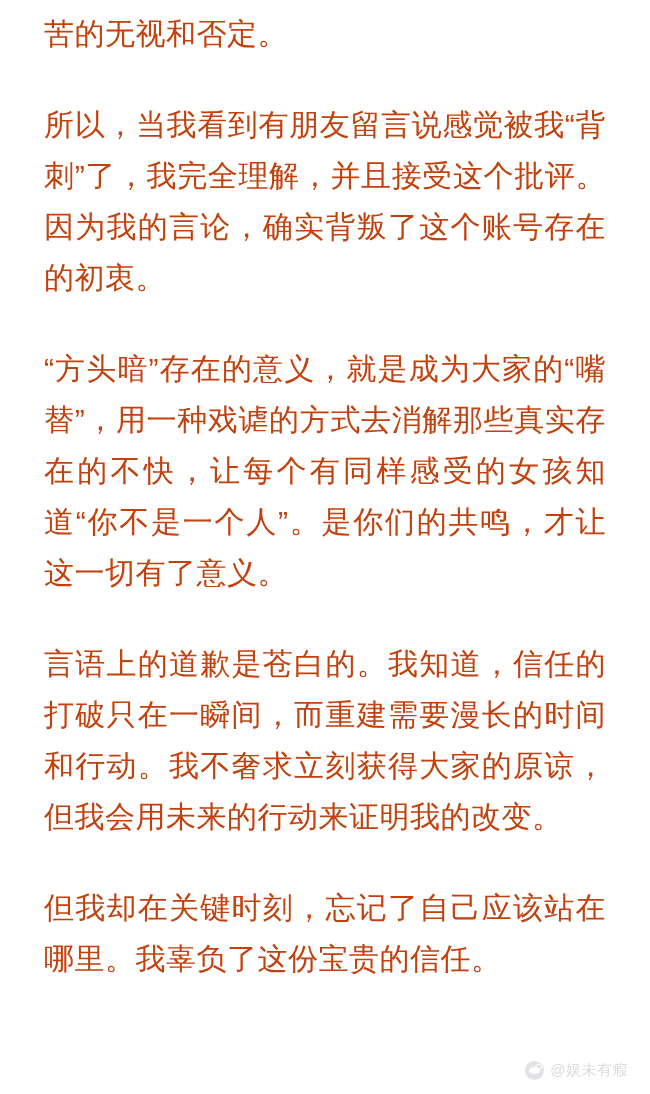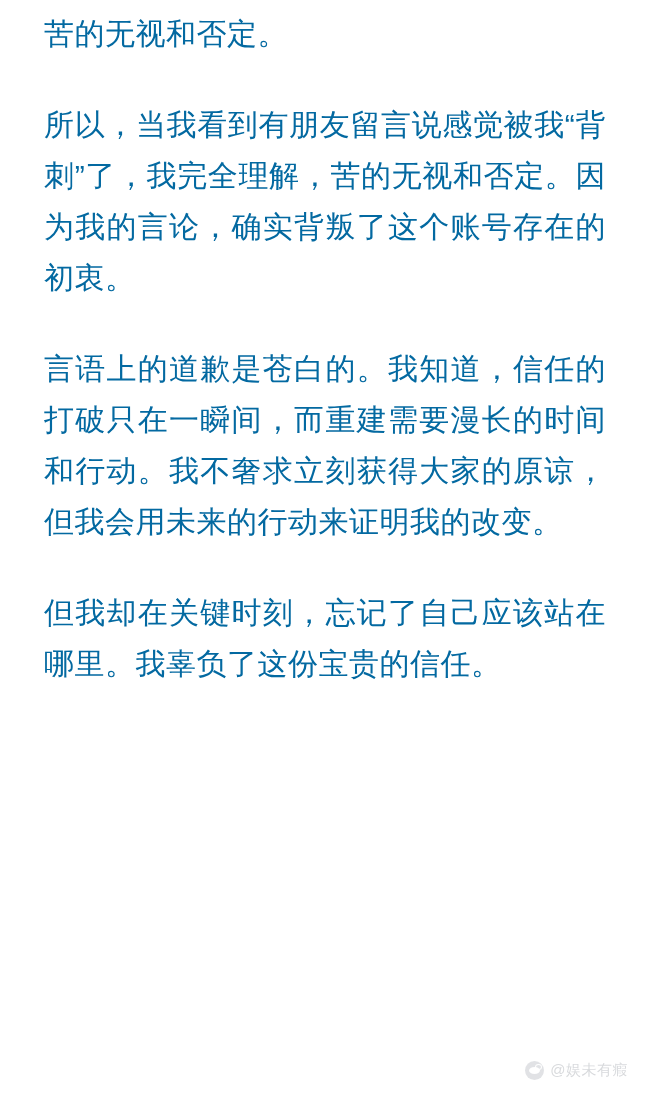--- a/index.html
+++ b/index.html
@@ -21,21 +21,21 @@
     background: #ffffff;
     box-sizing: border-box;
     padding: 0 44px;
   }
   .doc-body {
     padding-top: 8px;
   }
   .para {
     font-size: 30px;
     line-height: 51px;
-    color: #0369a1;
+    color: #c2410c;
     letter-spacing: 0.5px;
     text-align: justify;
     text-justify: inter-ideograph;
     margin: 0;
     white-space: pre-wrap;
     word-break: break-all;
   }
   .para + .para {
     margin-top: 40px;
   }
@@ -83,21 +83,22 @@
     white-space: nowrap;
   }
 </style>
 </head>
 <body>
 
 <div class="page">
 
   <div class="doc-body">
     <p class="para">苦的无视和否定。</p>
-    <p class="para">所以，当我看到有朋友留言说感觉被我“背刺”了，我完全理解，苦的无视和否定。因为我的言论，确实背叛了这个账号存在的初衷。</p>
+    <p class="para">所以，当我看到有朋友留言说感觉被我“背刺”了，我完全理解，并且接受这个批评。因为我的言论，确实背叛了这个账号存在的初衷。</p>
+    <p class="para">“方头暗”存在的意义，就是成为大家的“嘴替”，用一种戏谑的方式去消解那些真实存在的不快，让每个有同样感受的女孩知道“你不是一个人”。是你们的共鸣，才让这一切有了意义。</p>
     <p class="para">言语上的道歉是苍白的。我知道，信任的打破只在一瞬间，而重建需要漫长的时间和行动。我不奢求立刻获得大家的原谅，但我会用未来的行动来证明我的改变。</p>
     <p class="para">但我却在关键时刻，忘记了自己应该站在哪里。我辜负了这份宝贵的信任。</p>
   </div>
 
   <div class="watermark">
     <span class="wb-logo"></span>
     <span class="wm-text">@娱未有瘕</span>
   </div>
 
 </div>

